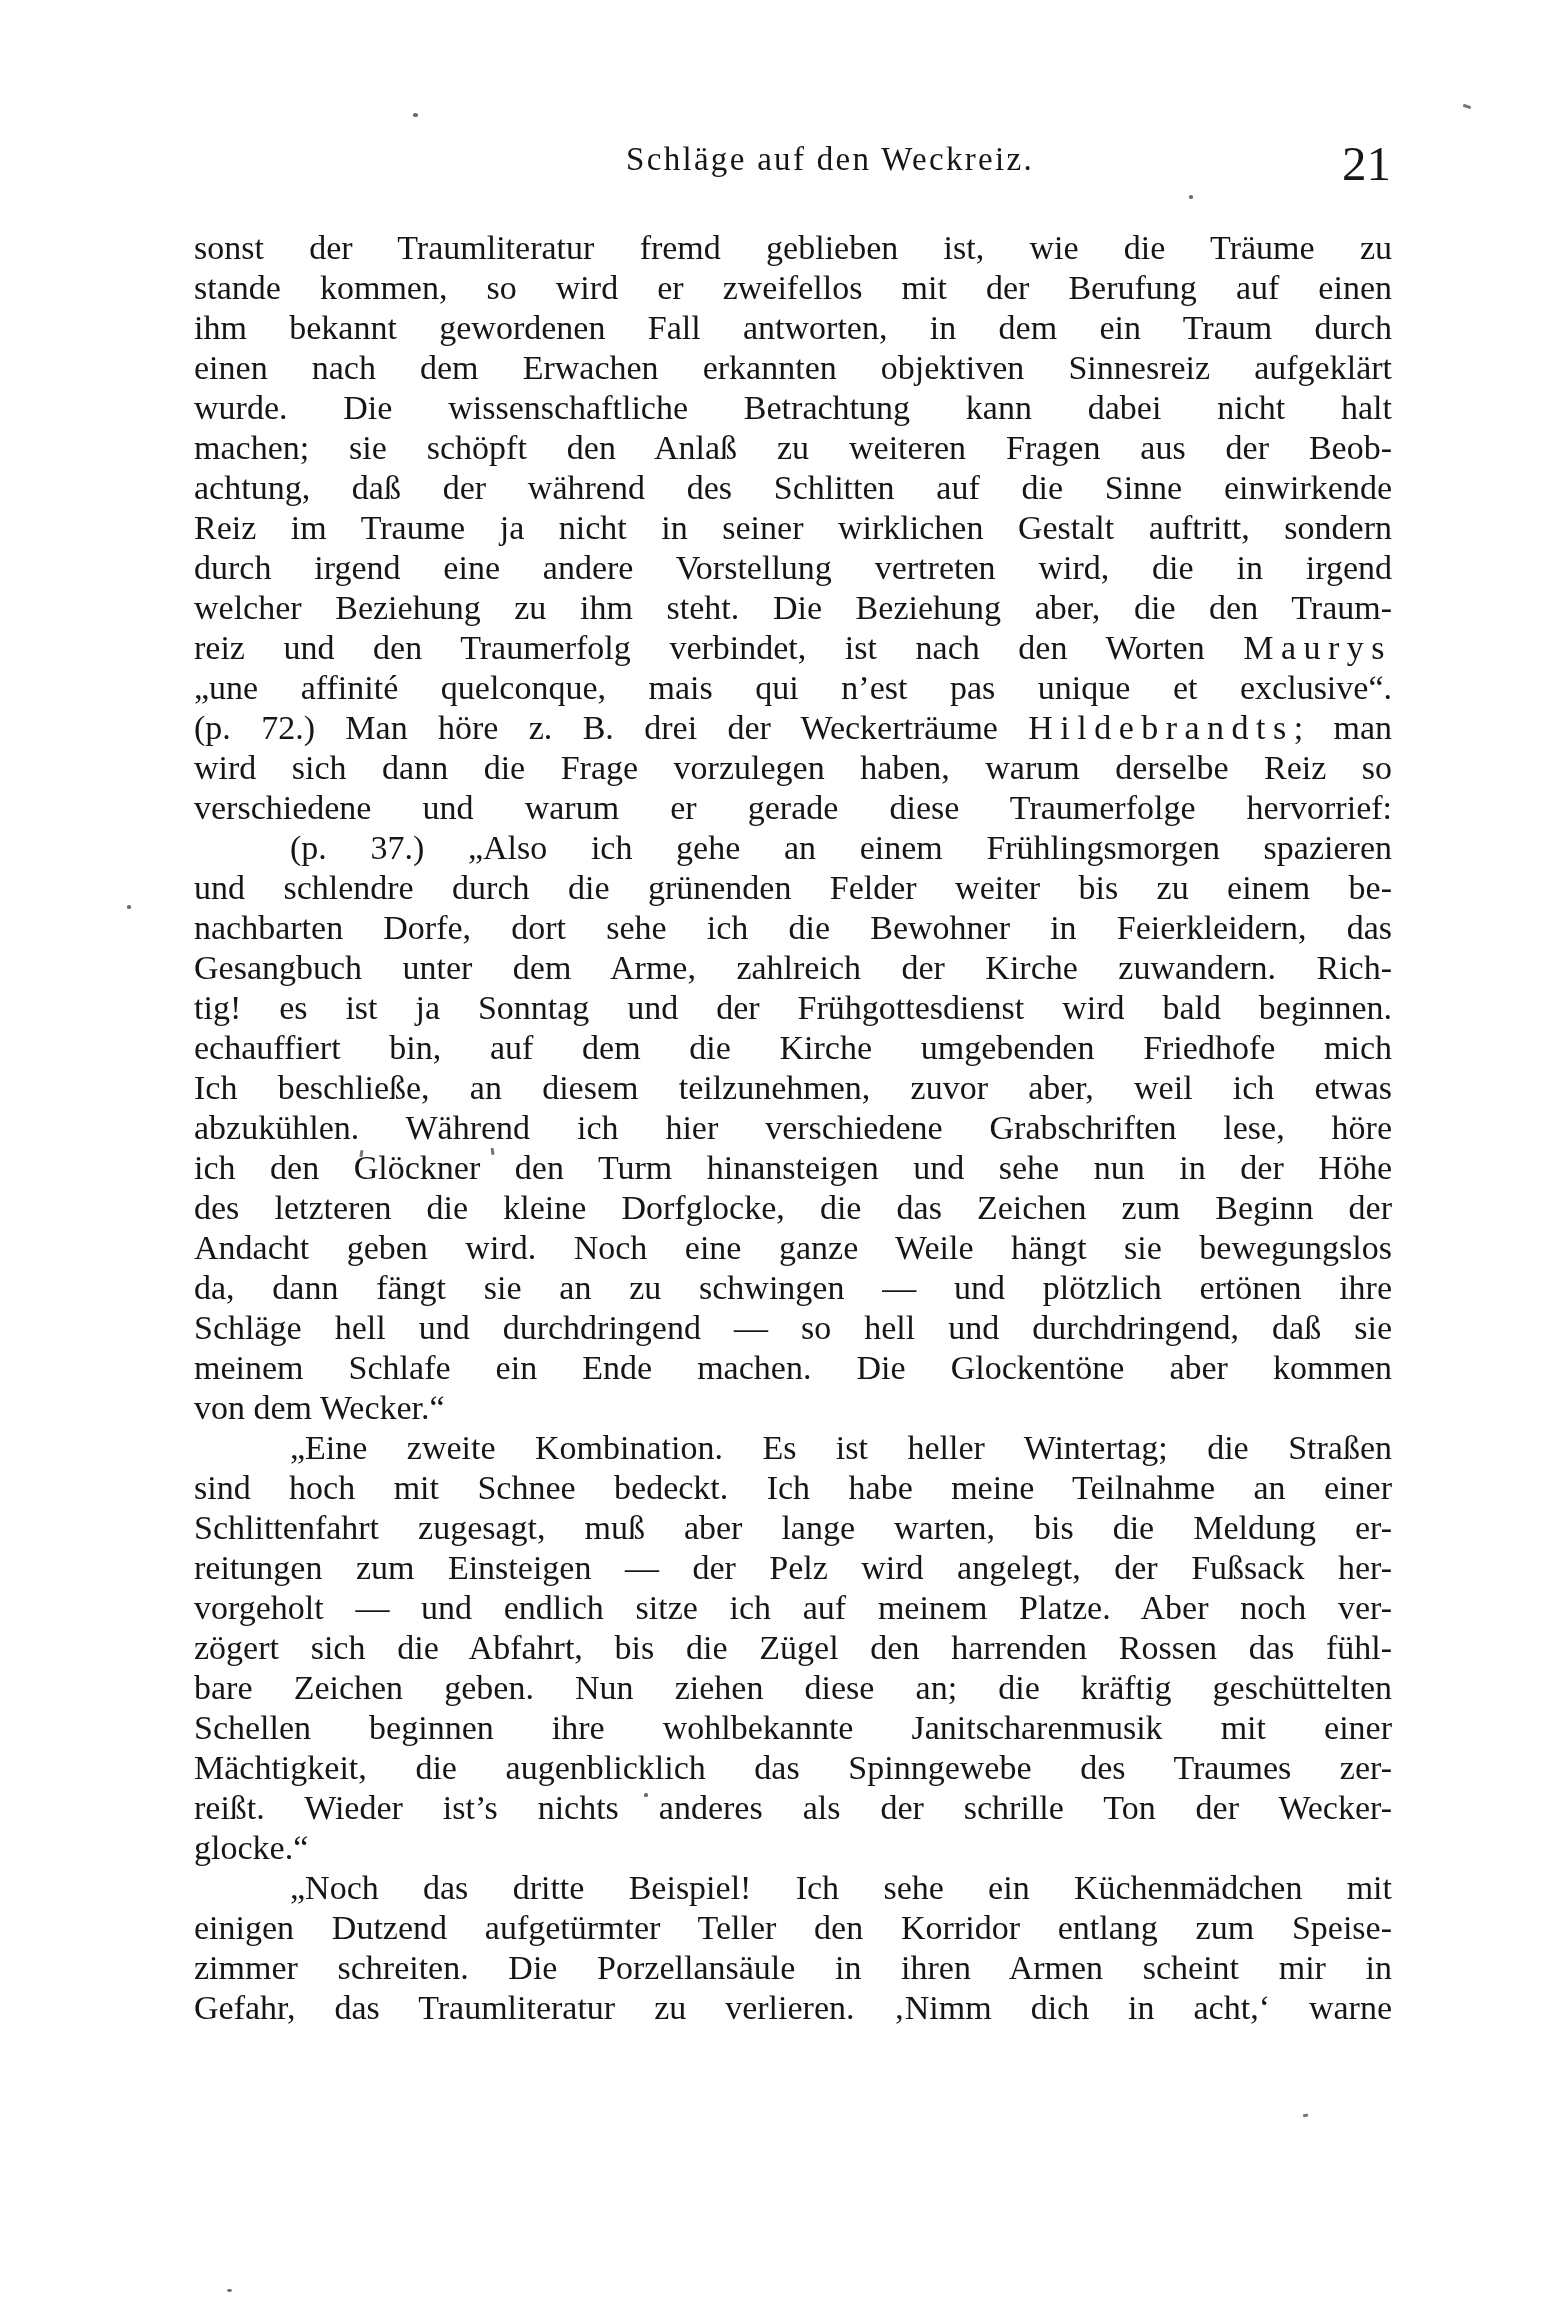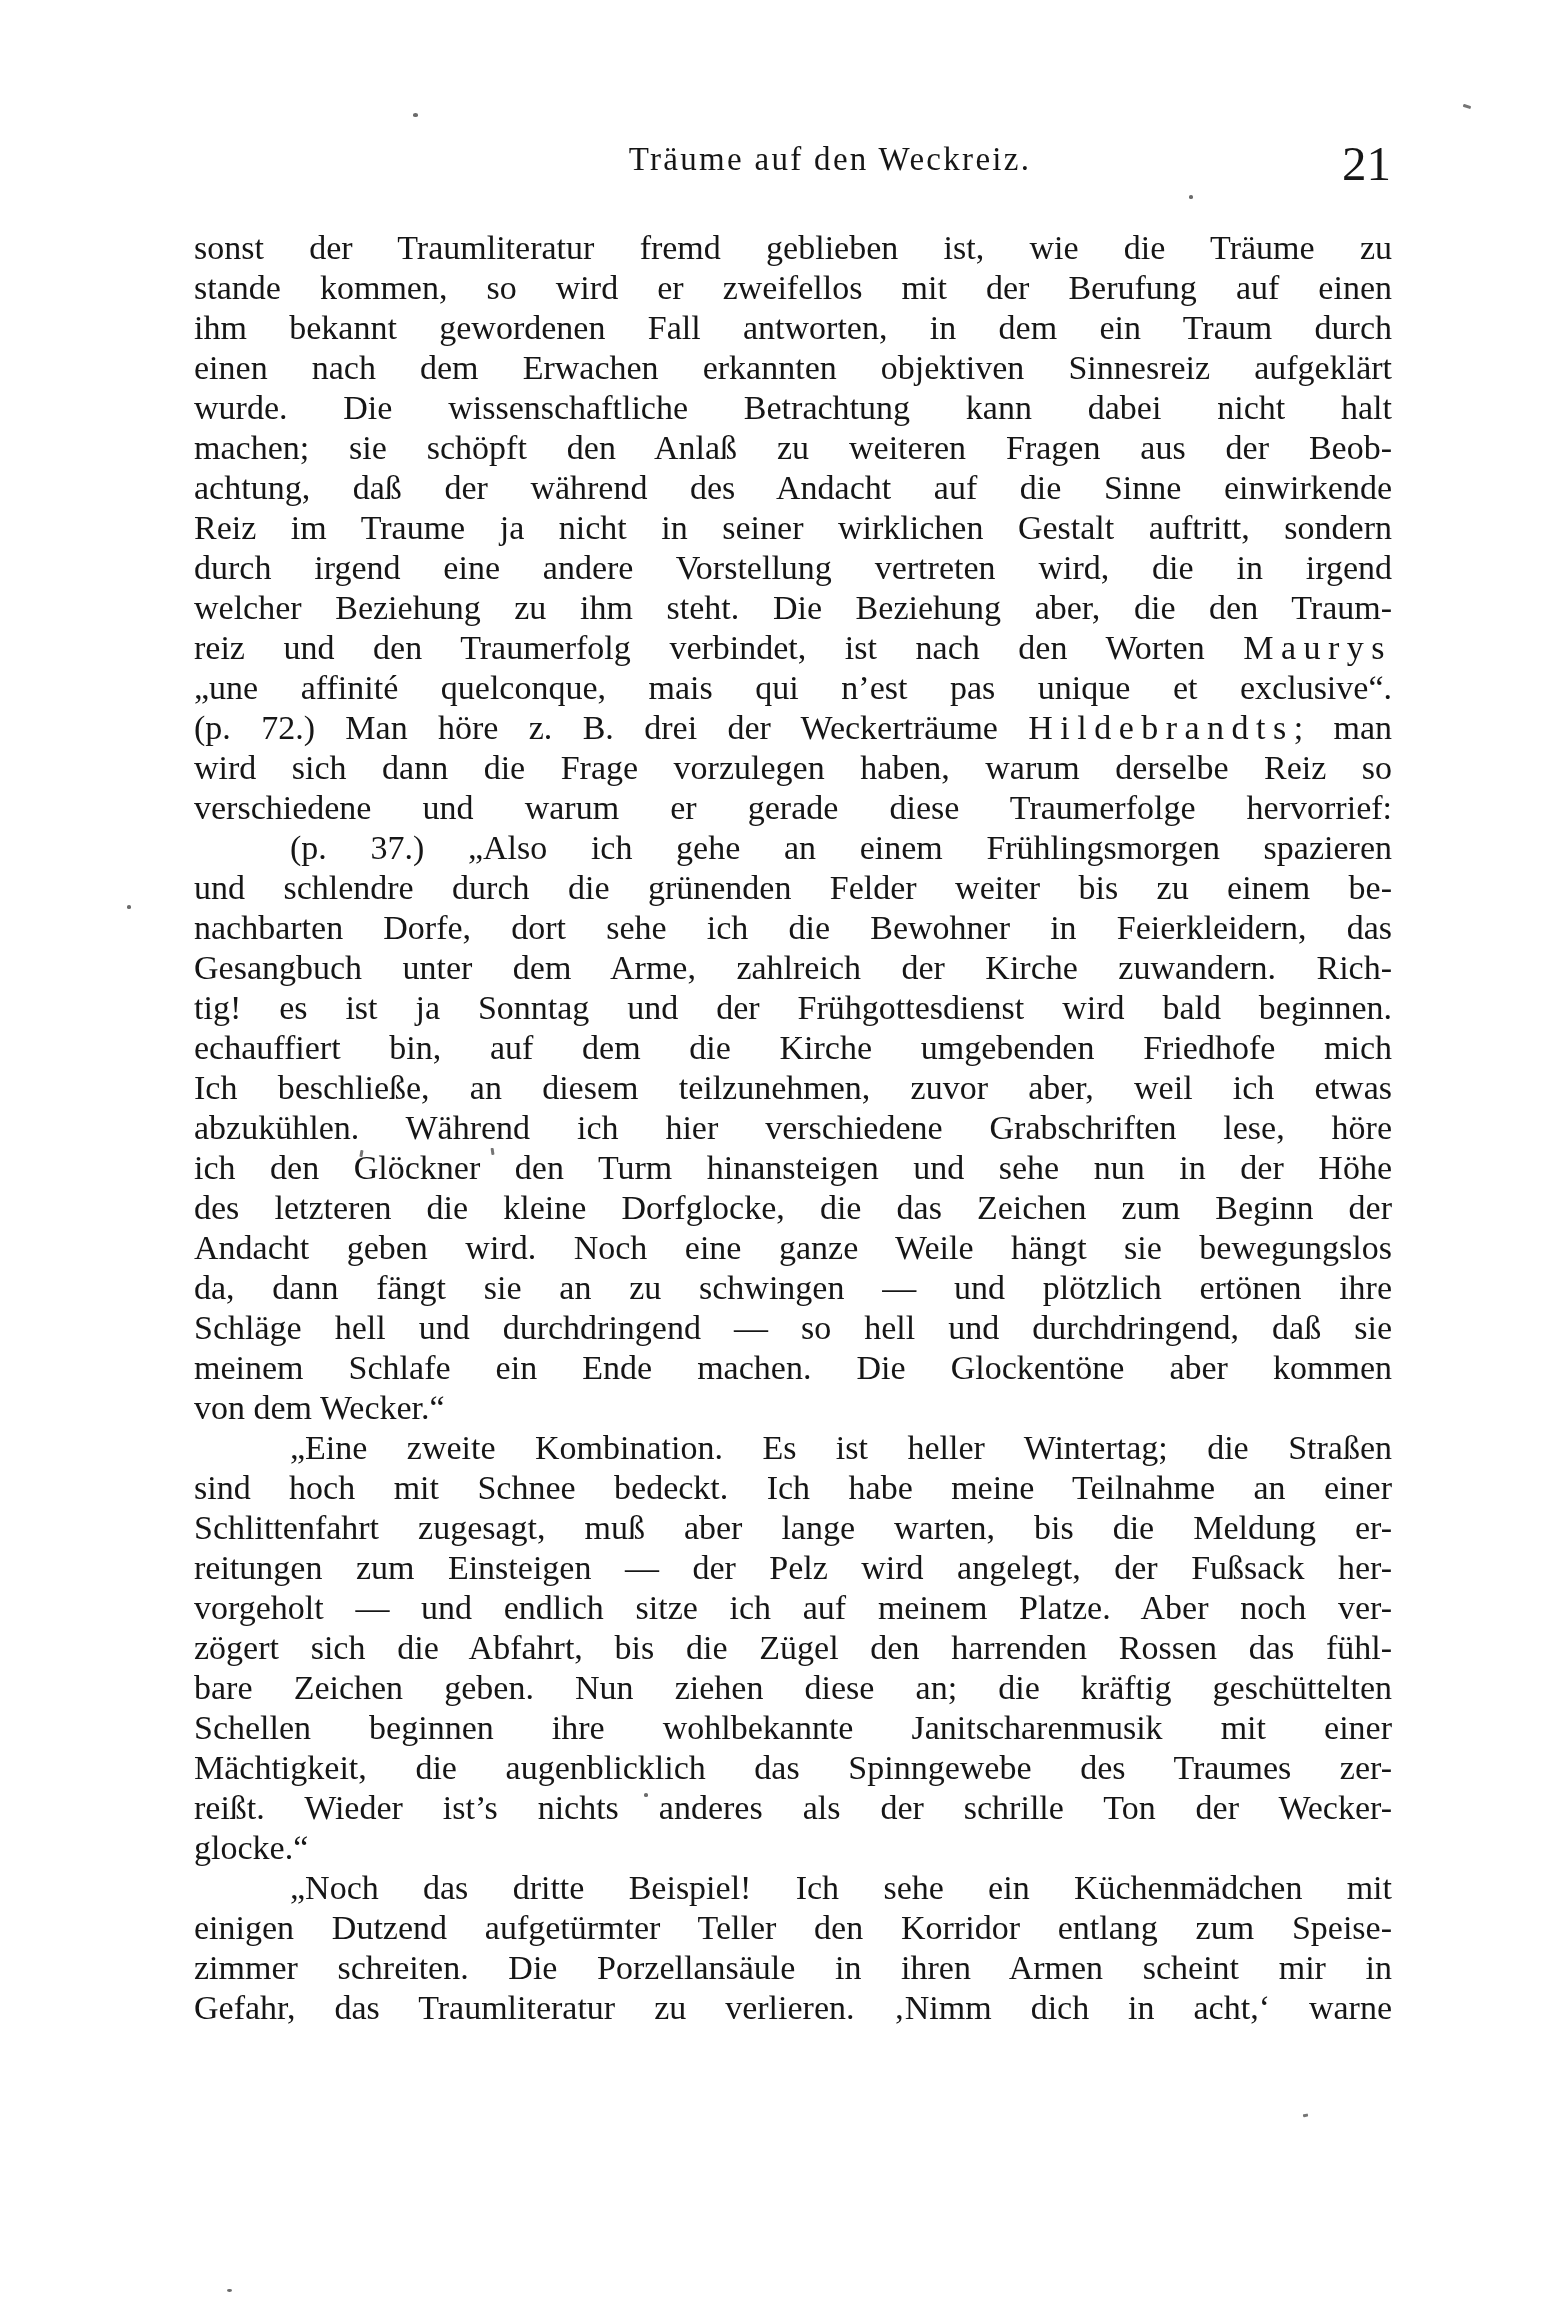--- a/index.html
+++ b/index.html
@@ -64,32 +64,32 @@
     opacity: 0.7;
     border-radius: 0.9px;
   }
 </style>
 </head>
 <body>
 
 <div class="page">
 
   <div class="running-head">
-    <div class="head-title">Träume auf den Weckreiz.</div>
+    <div class="head-title">Schläge auf den Weckreiz.</div>
     <div class="page-number">21</div>
   </div>
 
   <div class="text-block">
       <div class="line"><span>sonst der Traumliteratur fremd geblieben ist, wie die Träume zu</span></div>
       <div class="line"><span>stande kommen, so wird er zweifellos mit der Berufung auf einen</span></div>
       <div class="line"><span>ihm bekannt gewordenen Fall antworten, in dem ein Traum durch</span></div>
       <div class="line"><span>einen nach dem Erwachen erkannten objektiven Sinnesreiz aufgeklärt</span></div>
       <div class="line"><span>wurde. Die wissenschaftliche Betrachtung kann dabei nicht halt</span></div>
       <div class="line"><span>machen; sie schöpft den Anlaß zu weiteren Fragen aus der Beob-</span></div>
-      <div class="line"><span>achtung, daß der während des Andacht auf die Sinne einwirkende</span></div>
+      <div class="line"><span>achtung, daß der während des Schlitten auf die Sinne einwirkende</span></div>
       <div class="line"><span>Reiz im Traume ja nicht in seiner wirklichen Gestalt auftritt, sondern</span></div>
       <div class="line"><span>durch irgend eine andere Vorstellung vertreten wird, die in irgend</span></div>
       <div class="line"><span>welcher Beziehung zu ihm steht. Die Beziehung aber, die den Traum-</span></div>
       <div class="line"><span>reiz und den Traumerfolg verbindet, ist nach den Worten </span><span class="sperr">Maurys</span></div>
       <div class="line"><span>„une affinité quelconque, mais qui n’est pas unique et exclusive“.</span></div>
       <div class="line"><span>(p. 72.) Man höre z. B. drei der Weckerträume </span><span class="sperr">Hildebrandts</span><span>; man</span></div>
       <div class="line"><span>wird sich dann die Frage vorzulegen haben, warum derselbe Reiz so</span></div>
       <div class="line"><span>verschiedene und warum er gerade diese Traumerfolge hervorrief:</span></div>
       <div class="line indent"><span>(p. 37.) „Also ich gehe an einem Frühlingsmorgen spazieren</span></div>
       <div class="line"><span>und schlendre durch die grünenden Felder weiter bis zu einem be-</span></div>

